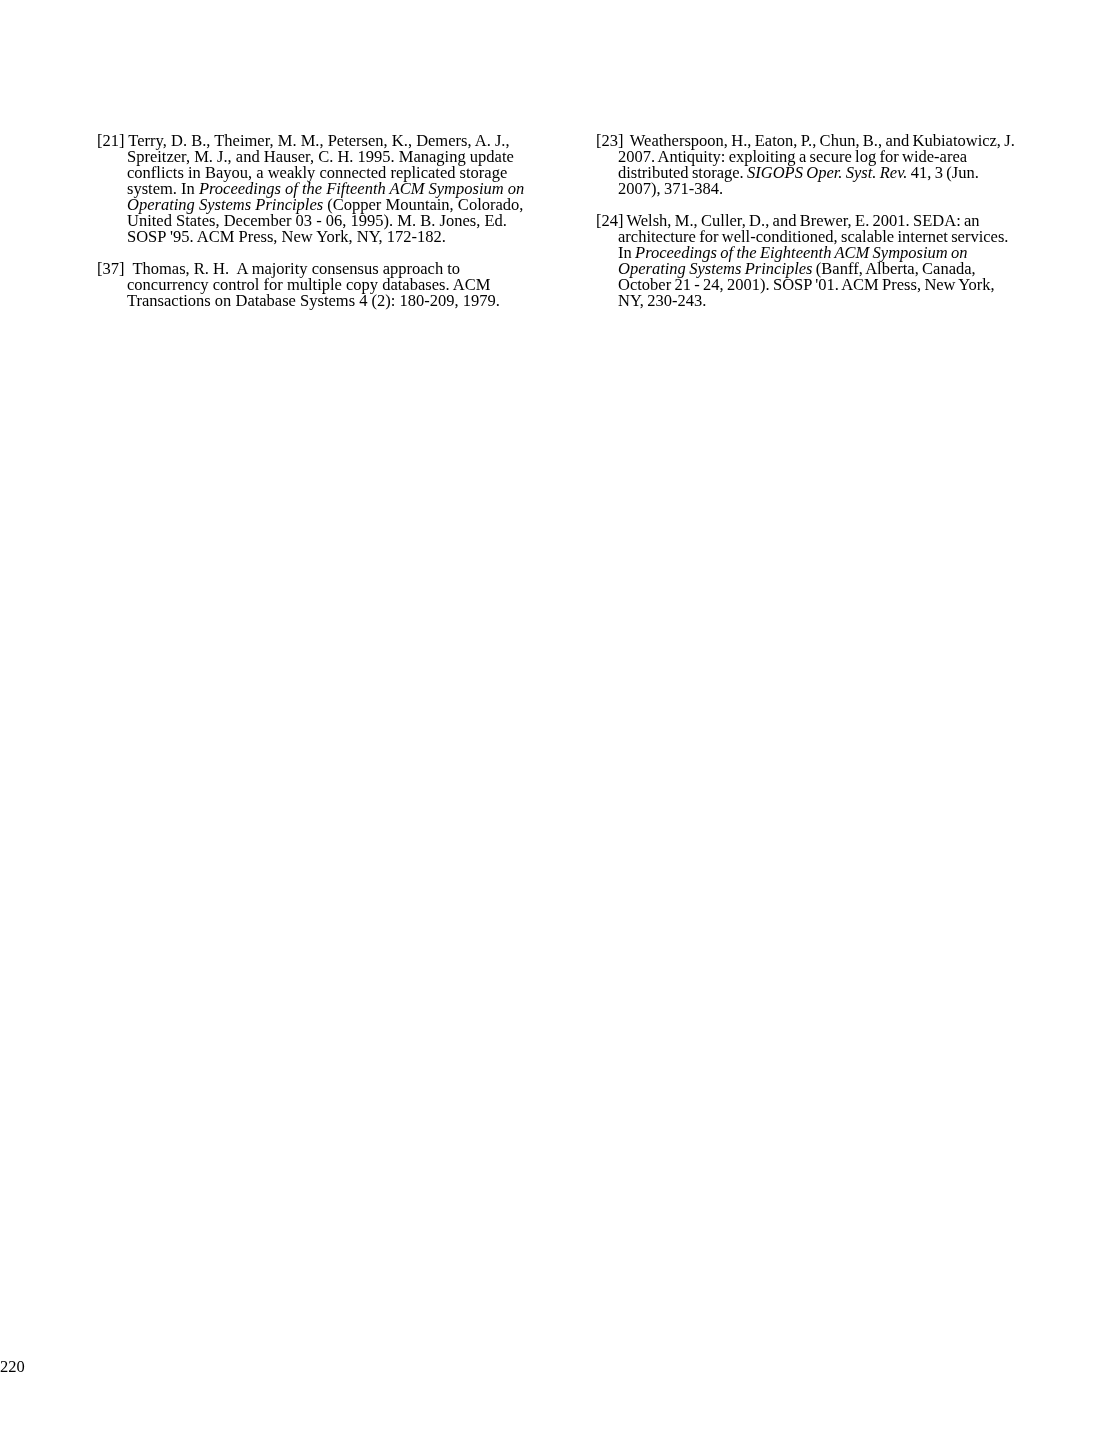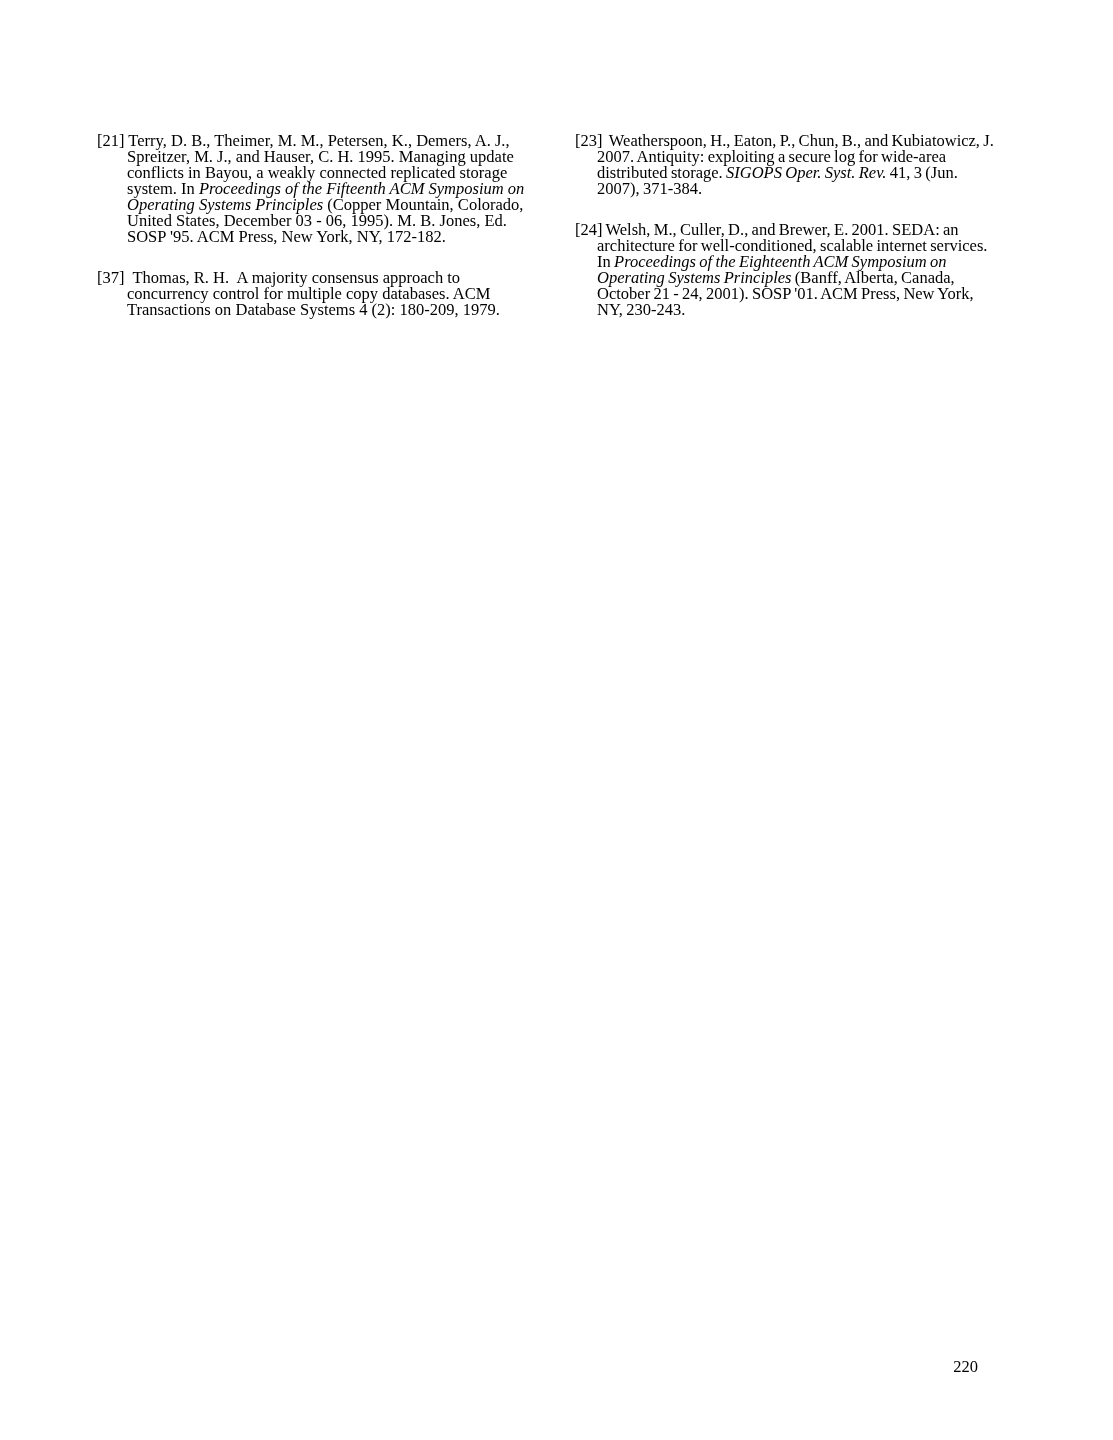--- a/index.html
+++ b/index.html
@@ -26,49 +26,49 @@
   }
   .col {
     position: absolute;
     top: 133px;
   }
   .col-left {
     left: 97px;
     width: 438px;
   }
   .col-right {
-    left: 575px;
+    left: 596px;
     width: 424px;
     word-spacing: -0.8px;
   }
   p.ref {
     margin: 0;
     padding-left: 30px;
     text-indent: -30px;
     text-align: left;
   }
   .col-right p.ref {
     padding-left: 22px;
     text-indent: -22px;
   }
   p.ref + p.ref {
-    margin-top: 25px;
+    margin-top: 16px;
   }
   .it {
     font-style: italic;
   }
   .ref-label {
     white-space: nowrap;
   }
   .page-number {
     position: absolute;
     top: 1359px;
     left: 0;
     width: 100%;
-    text-align: right;
+    text-align: left;
   }
 </style>
 </head>
 <body>
 
 <div class="page">
 
   <div class="col col-left">
     <p class="ref"><span class="ref-label">[21]</span><span> Terry, D. B., Theimer, M. M., Petersen, K., Demers, A. J., Spreitzer, M. J., and Hauser, C. H. 1995. Managing update conflicts in Bayou, a weakly connected replicated storage system. In </span><span class="it">Proceedings of the Fifteenth ACM Symposium on Operating Systems Principles</span><span> (Copper Mountain, Colorado, United States, December 03 - 06, 1995). M. B. Jones, Ed. SOSP '95. ACM Press, New York, NY, 172-182.</span></p>
     <p class="ref"><span class="ref-label">[37]</span><span>&nbsp; Thomas, R. H.&nbsp; A majority consensus approach to concurrency control for multiple copy databases. ACM Transactions on Database Systems 4 (2): 180-209, 1979.</span></p>

